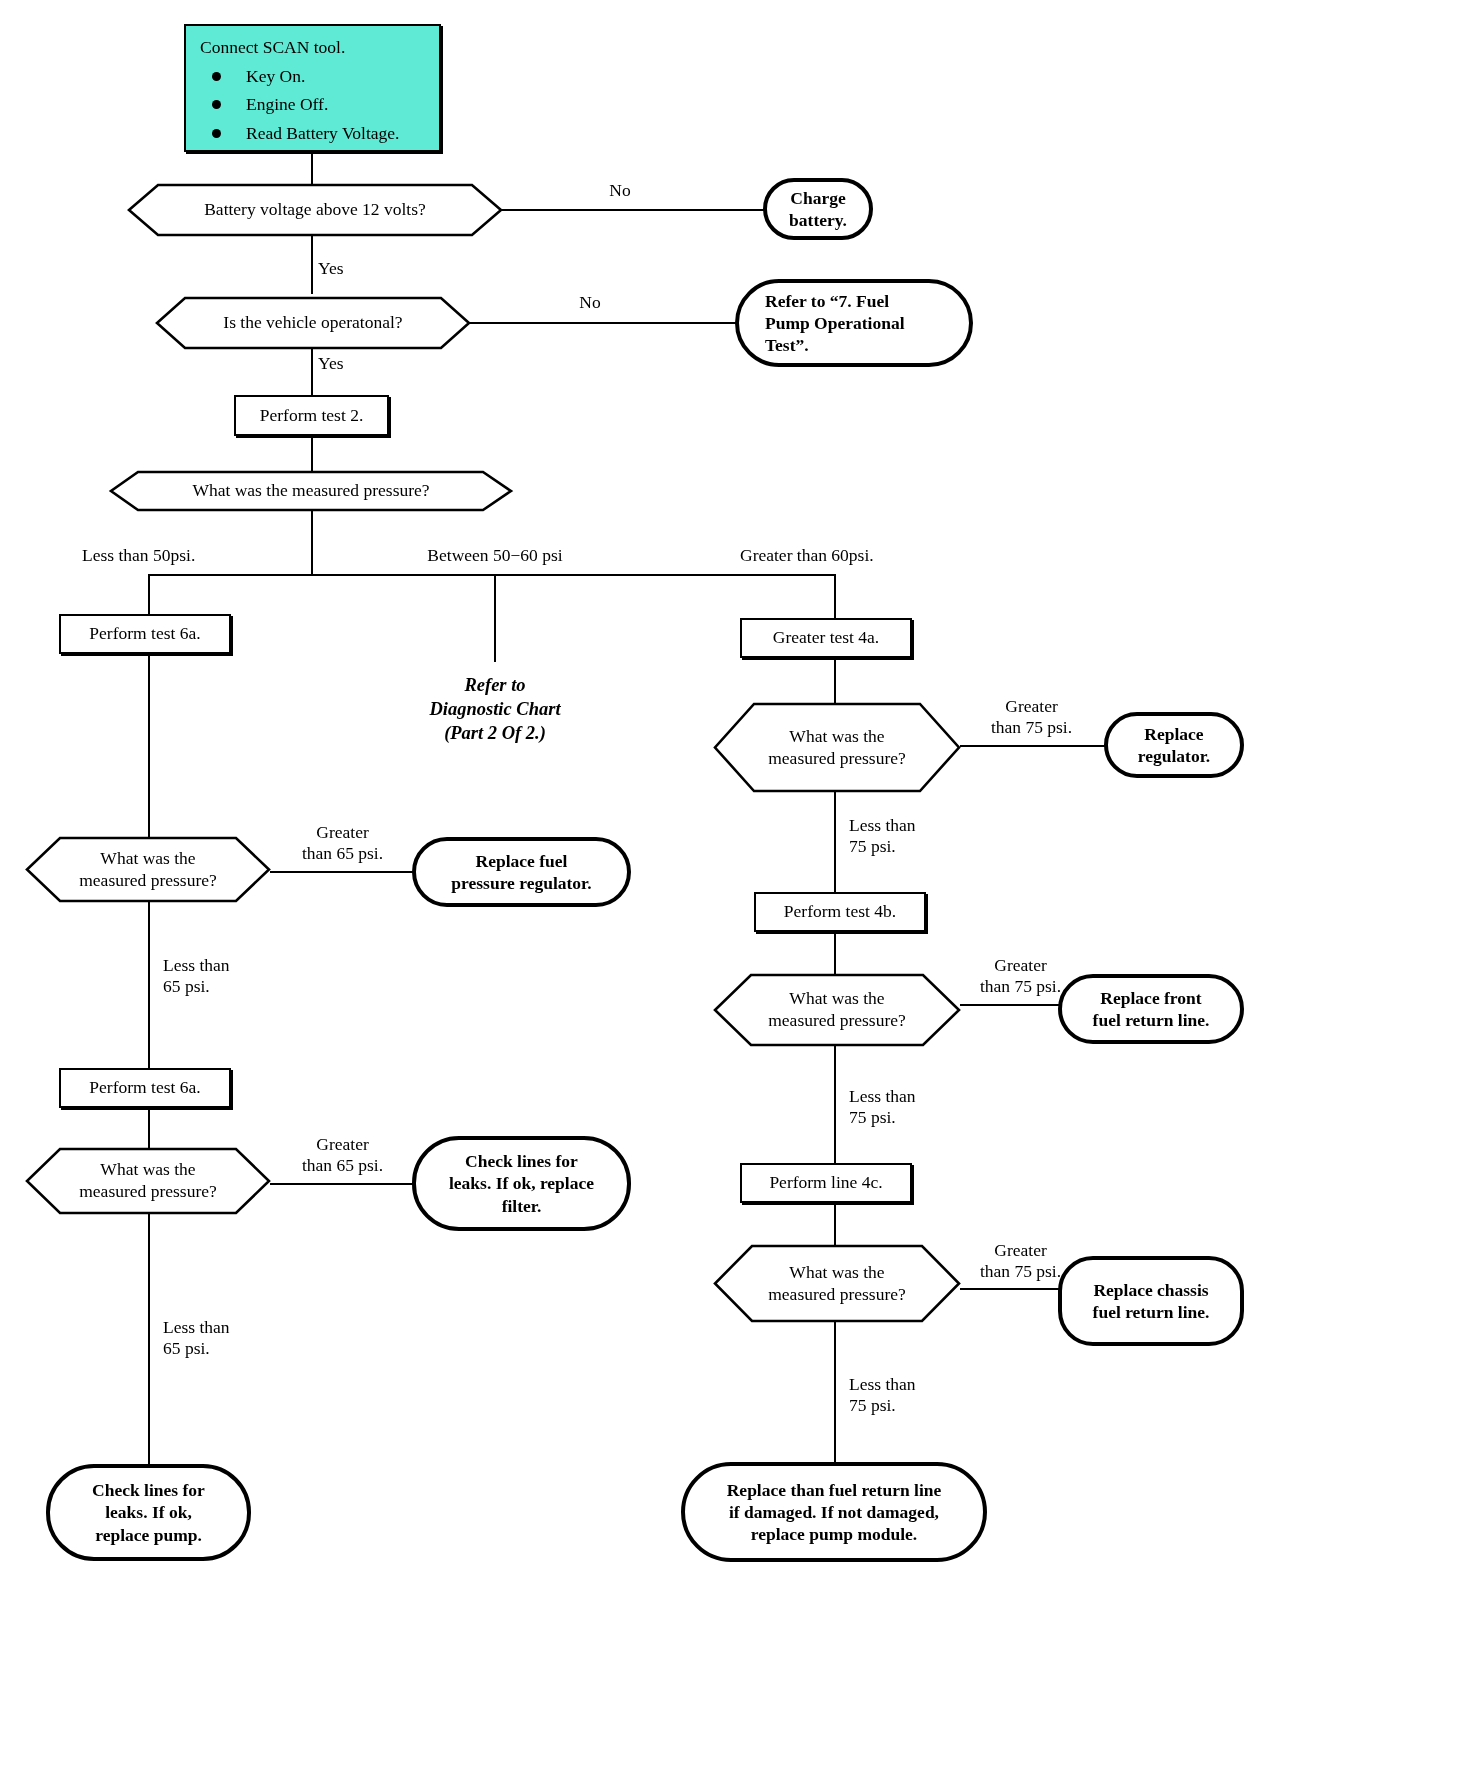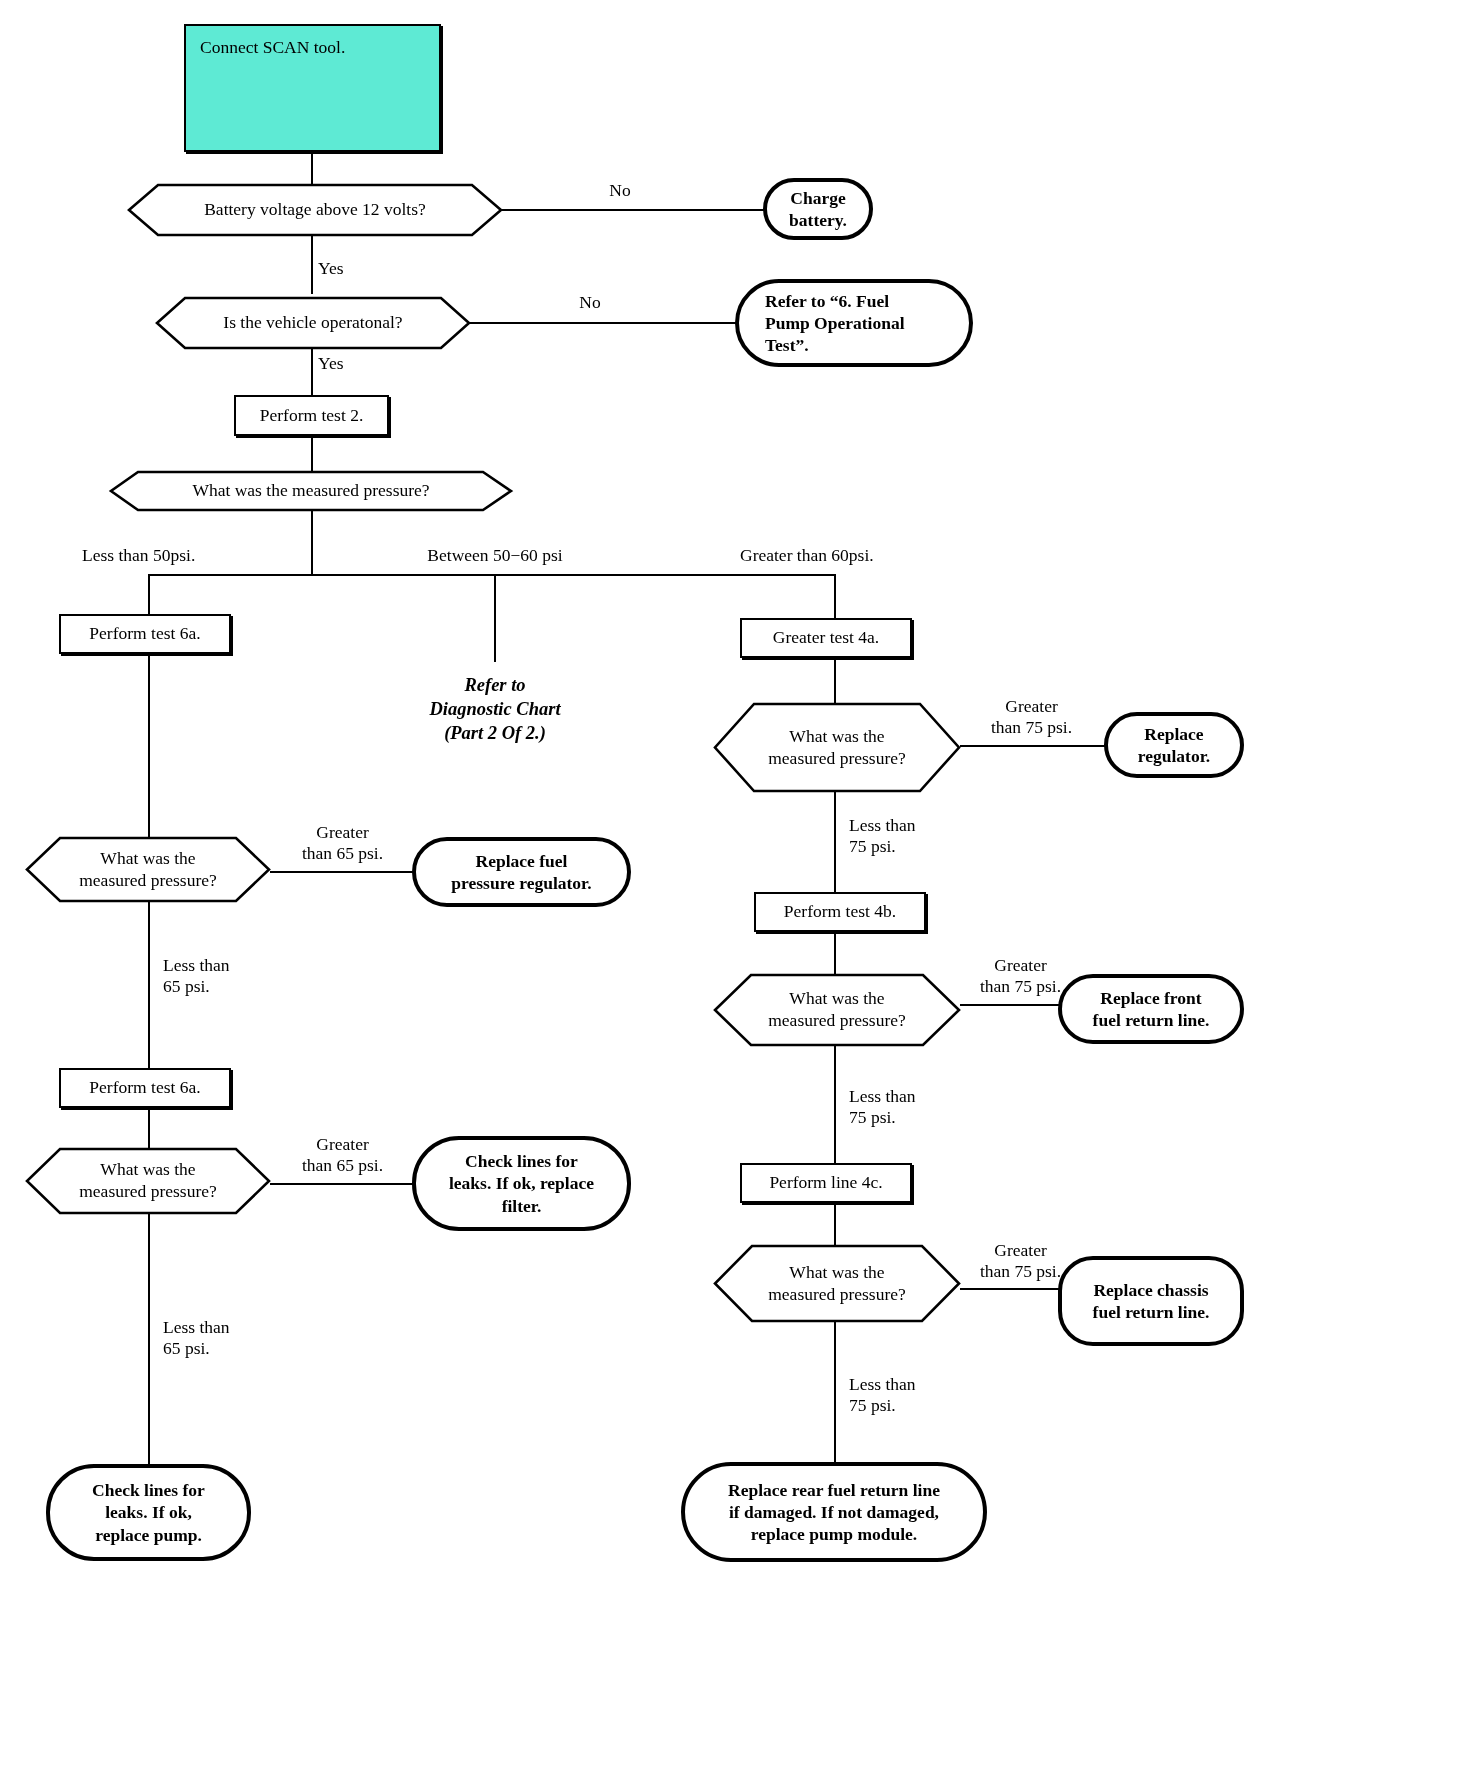--- a/index.html
+++ b/index.html
@@ -141,20 +141,25 @@
   <div class="ln v" style="left:834px;top:1322px;height:140px;"></div>
 
   <div class="ln h" style="left:960px;top:745px;width:145px;"></div>
 
   <div class="ln h" style="left:960px;top:1004px;width:100px;"></div>
 
   <div class="ln h" style="left:960px;top:1288px;width:100px;"></div>
 
   <div class="startbox f17" style="left:184px;top:24px;width:257px;height:128px;">
     <div class="hdr">Connect SCAN tool.</div>
+    <ul>
+      <li><span class="bullet"></span><span>Key On.</span></li>
+      <li><span class="bullet"></span><span>Engine Off.</span></li>
+      <li><span class="bullet"></span><span>Read Battery Voltage.</span></li>
+    </ul>
   </div>
 
   <div class="dec" style="left:128px;top:184px;width:374px;height:52px;">
     <svg width="374" height="52" viewBox="0 0 374 52">
       <polygon points="30,1 344,1 373,26 344,51 30,51 1,26" fill="#fff" stroke="#000" stroke-width="2.6"></polygon>
     </svg>
     <div class="dtxt f17">Battery voltage above 12 volts?</div>
   </div>
 
   <div class="dec" style="left:156px;top:297px;width:314px;height:52px;">
@@ -174,21 +179,21 @@
     </svg>
     <div class="dtxt f17" style="padding:0 36px;">What was the measured pressure?</div>
   </div>
 
   <div class="term f17" style="left:763px;top:178px;width:110px;height:62px;border-radius:31px;white-space:pre-line;">
     <span>Charge
 battery.</span>
   </div>
 
   <div class="term f17" style="left:735px;top:279px;width:238px;height:88px;border-radius:44px;white-space:pre-line;text-align:left;justify-content:flex-start;padding-left:26px;">
-    <span>Refer to “6. Fuel
+    <span>Refer to “7. Fuel
 Pump Operational
 Test”.</span>
   </div>
 
   <div class="lbl f17" style="left:590px;top:180px;width:60px;">No</div>
   <div class="lbl f17" style="left:318px;top:258px;width:60px;text-align:left;">Yes</div>
   <div class="lbl f17" style="left:560px;top:292px;width:60px;">No</div>
   <div class="lbl f17" style="left:318px;top:353px;width:60px;text-align:left;">Yes</div>
 
   <div class="lbl left f17" style="left:82px;top:545px;width:190px;">Less than 50psi.</div>
@@ -315,18 +320,18 @@
 
   <div class="term f17" style="left:1058px;top:1256px;width:186px;height:90px;border-radius:35px;white-space:pre-line;">
     <span>Replace chassis
 fuel return line.</span>
   </div>
 
   <div class="lbl left f17" style="left:849px;top:1374px;width:150px;">Less than
 75 psi.</div>
 
   <div class="term f17" style="left:681px;top:1462px;width:306px;height:100px;border-radius:50px;white-space:pre-line;">
-    <span>Replace rear fuel return line
+    <span>Replace than fuel return line
 if damaged. If not damaged,
 replace pump module.</span>
   </div>
 
 </div>
 
 </body></html>

